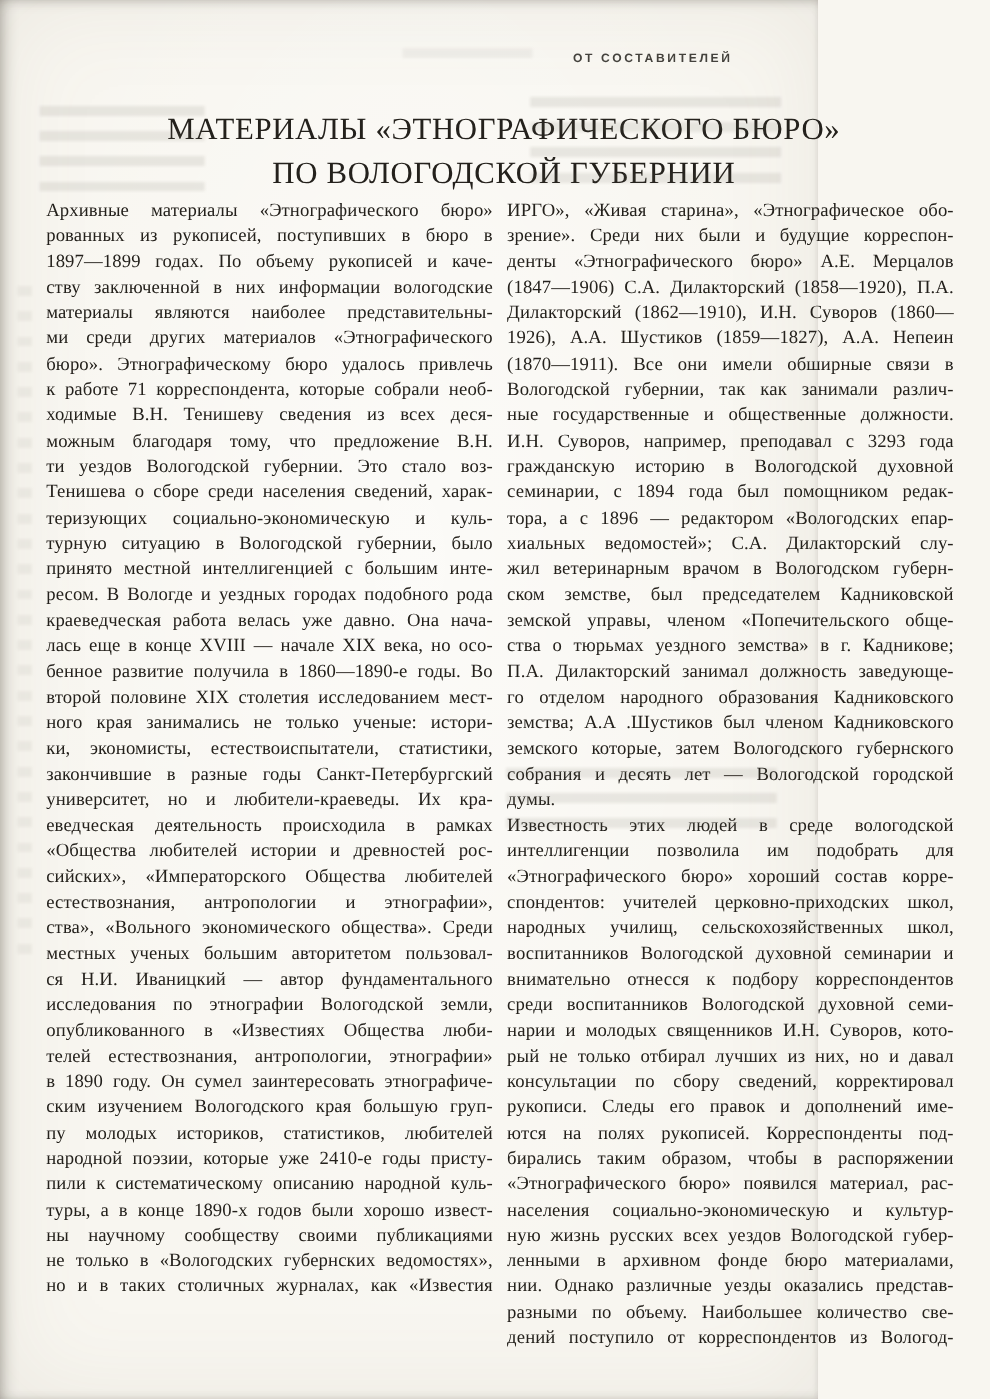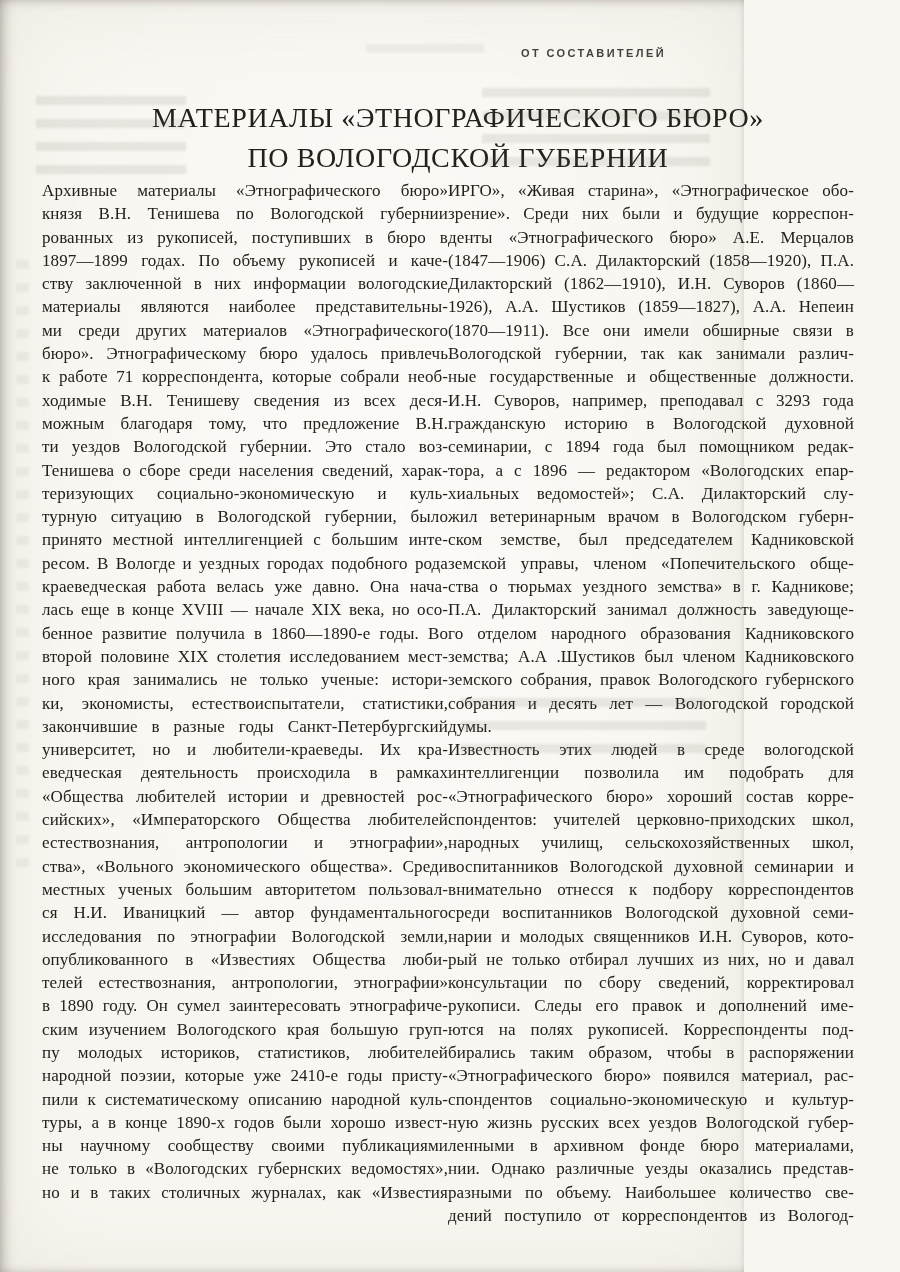--- a/index.html
+++ b/index.html
@@ -32,21 +32,21 @@
     position:absolute;left:30px;top:82px;width:824px;margin:16px;
     text-align:center;font-weight:400;
     color:var(--ink,#23201c);
   }
   .title-line{
     display:block;
     font-size:28px;line-height:40px;letter-spacing:.6px;
   }
   .columns{
     position:absolute;left:42px;top:179px;width:824px;
-    display:flex;
+    display:flex;gap:13px;
   }
   .col{
     width:406px;flex:0 0 406px;
     font-size:17px;line-height:23.3px;
     color:var(--ink,#23201c);
     letter-spacing:.1px;
   }
   .line{
     text-align:justify;
     text-align-last:justify;
@@ -73,21 +73,20 @@
   <div class="running-head">ОТ СОСТАВИТЕЛЕЙ</div>
 
   <h1 class="title">
     <span class="title-line">МАТЕРИАЛЫ «ЭТНОГРАФИЧЕСКОГО БЮРО»</span>
     <span class="title-line">ПО ВОЛОГОДСКОЙ ГУБЕРНИИ</span>
   </h1>
 
   <div class="columns">
     <div class="col">
         <div class="line">Архивные материалы «Этнографического бюро»</div>
-        <div class="line">князя В.Н. Тенишева по Вологодской губернии</div>
         <div class="line">рованных из рукописей, поступивших в бюро в</div>
         <div class="line">1897—1899 годах. По объему рукописей и каче-</div>
         <div class="line">ству заключенной в них информации вологодские</div>
         <div class="line">материалы являются наиболее представительны-</div>
         <div class="line">ми среди других материалов «Этнографического</div>
         <div class="line">бюро». Этнографическому бюро удалось привлечь</div>
         <div class="line">к работе 71 корреспондента, которые собрали необ-</div>
         <div class="line">ходимые В.Н. Тенишеву сведения из всех деся-</div>
         <div class="line">можным благодаря тому, что предложение В.Н.</div>
         <div class="line">ти уездов Вологодской губернии. Это стало воз-</div>
@@ -139,39 +138,39 @@
         <div class="line">семинарии, с 1894 года был помощником редак-</div>
         <div class="line">тора, а с 1896 — редактором «Вологодских епар-</div>
         <div class="line">хиальных ведомостей»; С.А. Дилакторский слу-</div>
         <div class="line">жил ветеринарным врачом в Вологодском губерн-</div>
         <div class="line">ском земстве, был председателем Кадниковской</div>
         <div class="line">земской управы, членом «Попечительского обще-</div>
         <div class="line">ства о тюрьмах уездного земства» в г. Кадникове;</div>
         <div class="line">П.А. Дилакторский занимал должность заведующе-</div>
         <div class="line">го отделом народного образования Кадниковского</div>
         <div class="line">земства; А.А .Шустиков был членом Кадниковского</div>
-        <div class="line">земского собрания, правок Вологодского губернского</div>
+        <div class="line">земского которые, затем Вологодского губернского</div>
         <div class="line">собрания и десять лет — Вологодской городской</div>
         <div class="line para-end">думы.</div>
         <div class="line">Известность этих людей в среде вологодской</div>
         <div class="line">интеллигенции позволила им подобрать для</div>
         <div class="line">«Этнографического бюро» хороший состав корре-</div>
         <div class="line">спондентов: учителей церковно-приходских школ,</div>
         <div class="line">народных училищ, сельскохозяйственных школ,</div>
         <div class="line">воспитанников Вологодской духовной семинарии и</div>
         <div class="line">внимательно отнесся к подбору корреспондентов</div>
         <div class="line">среди воспитанников Вологодской духовной семи-</div>
         <div class="line">нарии и молодых священников И.Н. Суворов, кото-</div>
         <div class="line">рый не только отбирал лучших из них, но и давал</div>
         <div class="line">консультации по сбору сведений, корректировал</div>
         <div class="line">рукописи. Следы его правок и дополнений име-</div>
         <div class="line">ются на полях рукописей. Корреспонденты под-</div>
         <div class="line">бирались таким образом, чтобы в распоряжении</div>
         <div class="line">«Этнографического бюро» появился материал, рас-</div>
-        <div class="line">спондентов социально-экономическую и культур-</div>
+        <div class="line">населения социально-экономическую и культур-</div>
         <div class="line">ную жизнь русских всех уездов Вологодской губер-</div>
         <div class="line">ленными в архивном фонде бюро материалами,</div>
         <div class="line">нии. Однако различные уезды оказались представ-</div>
         <div class="line">разными по объему. Наибольшее количество све-</div>
         <div class="line">дений поступило от корреспондентов из Вологод-</div>
       </div>
   </div>
 
   <div class="ghost" style="left:36px;top:96px;width:150px;height:78px;"></div>
   <div class="ghost" style="right:34px;top:88px;width:228px;height:92px;"></div>

